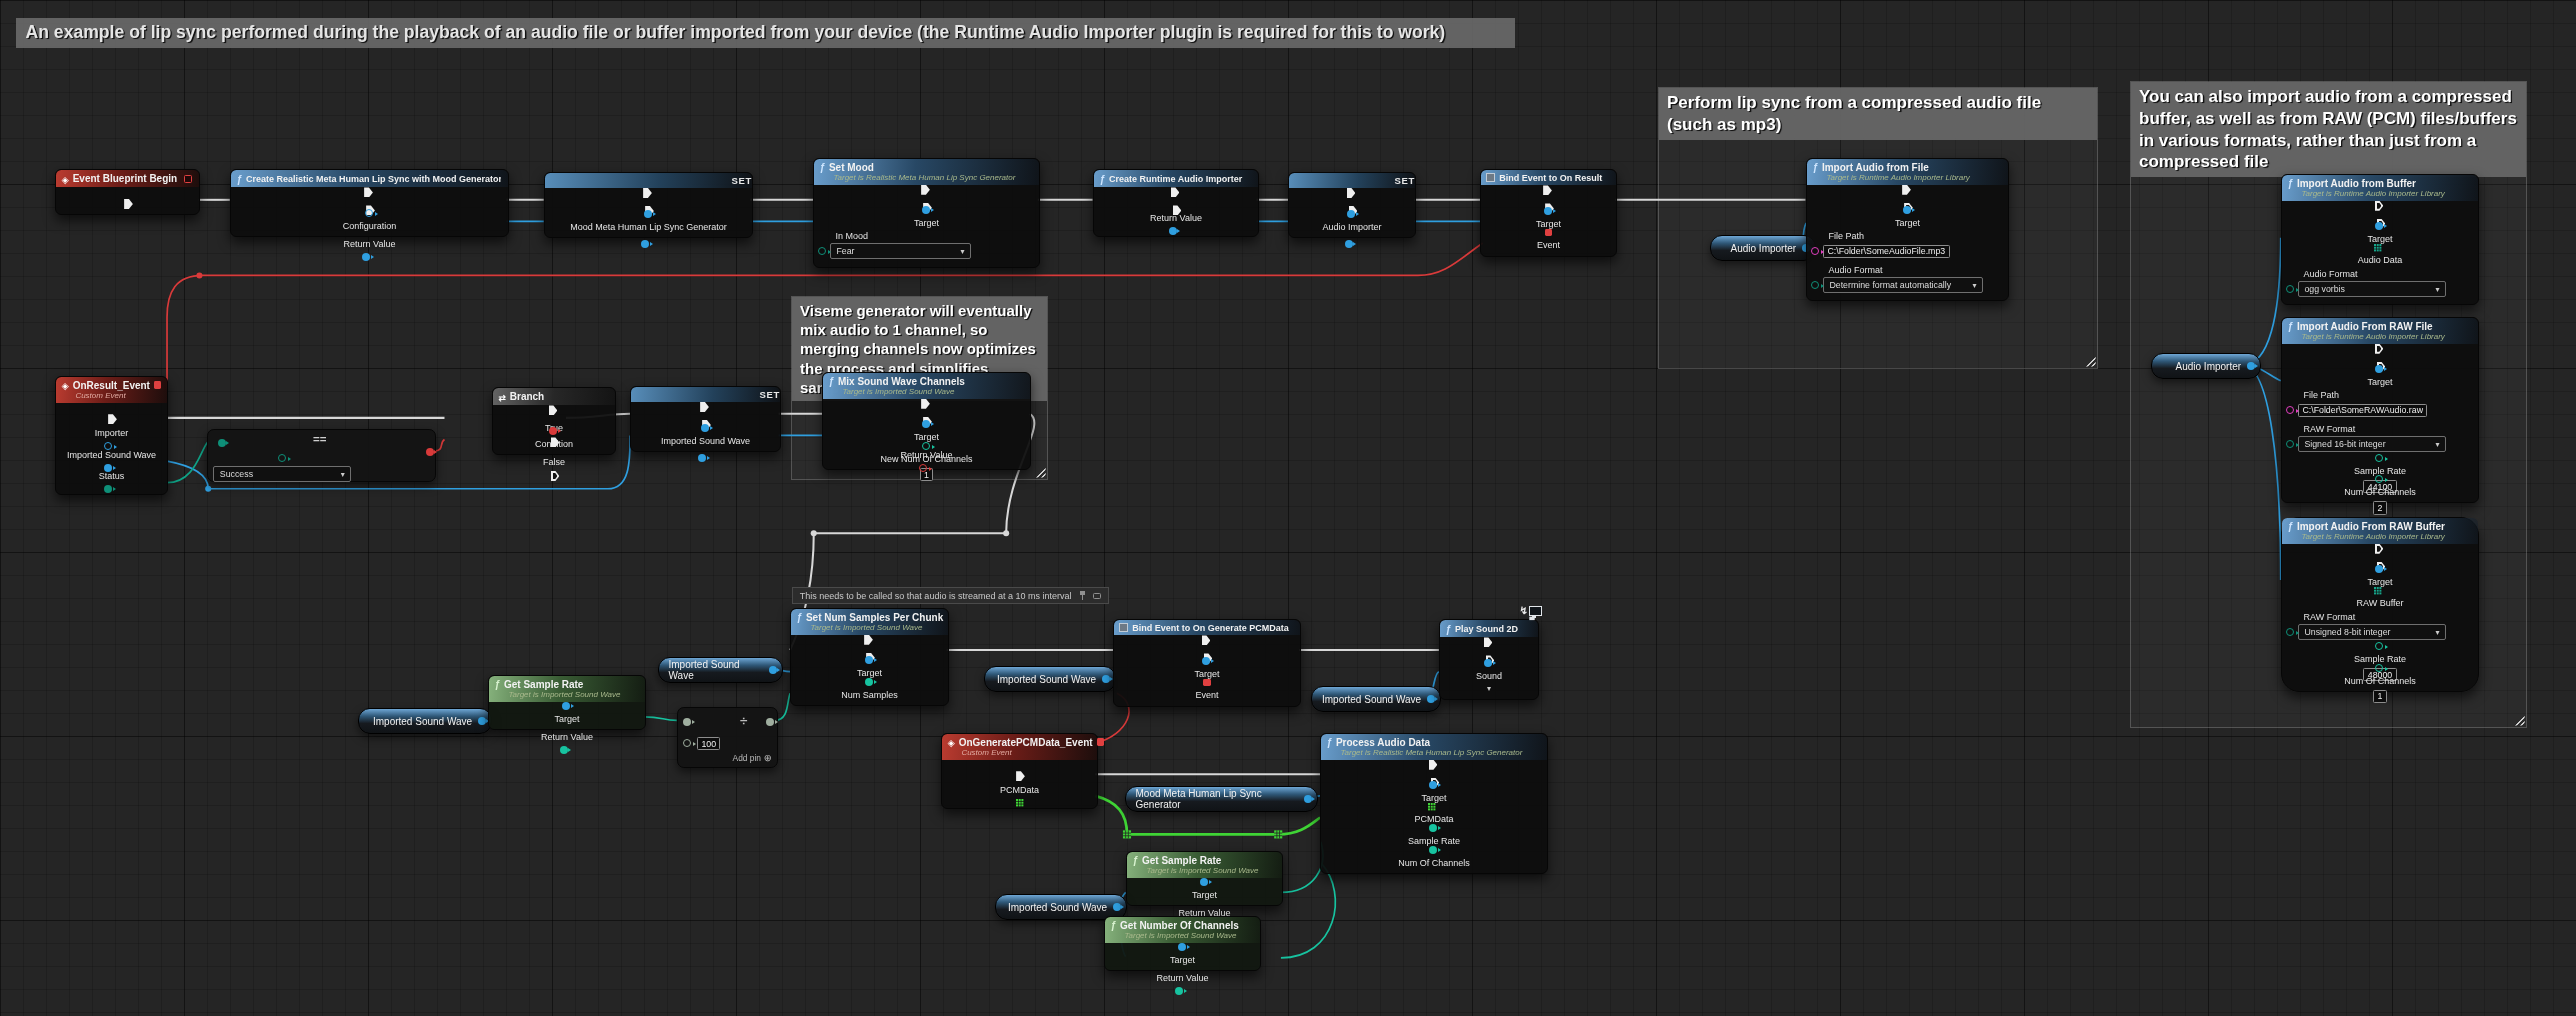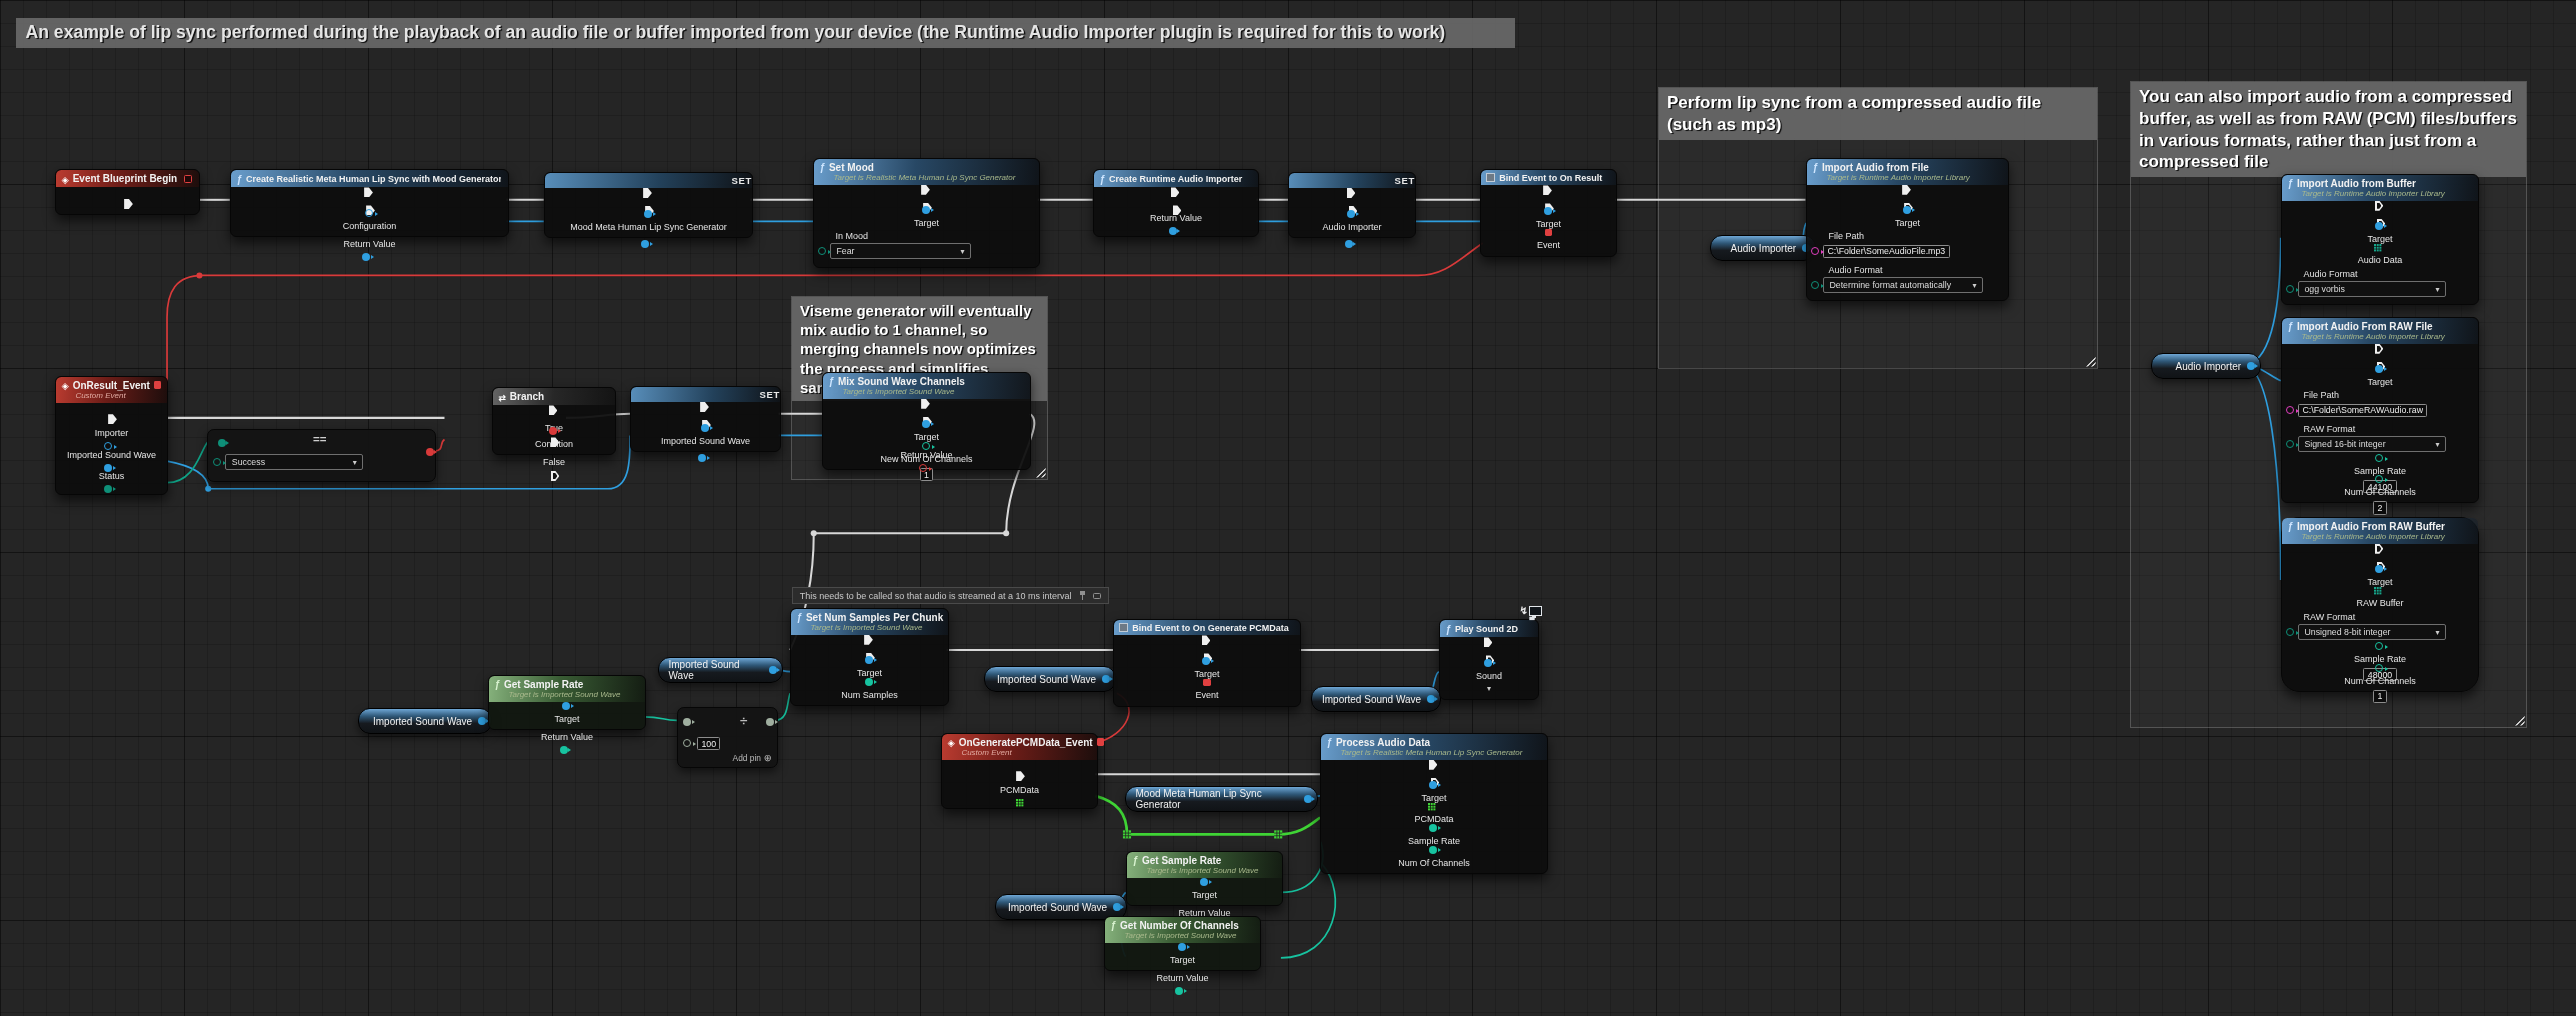--- a/index.html
+++ b/index.html
@@ -376,21 +376,21 @@
   <div class="prow">
       <span class="grow"></span>
       <span class="lbl">Status</span>
       <span class="p-dot out c-enum"></span>
     </div>
 </div>
 
 <div class="eqnode" style="left:207px;top:429px;">
   <span style="position:absolute;left:9.5px;top:8.8px;" class="p-dot c-enum"></span>
   <span style="position:absolute;left:105px;top:2.7px;font-weight:bold;font-size:11.5px;color:#cfcfcf;">==</span>
-  <div style="position:absolute;left:5.4px;top:24px;display:flex;align-items:center;gap:4px;">
+  <div style="position:absolute;left:5.4px;top:24px;display:flex;align-items:center;gap:4px;flex-direction:column;">
     <span class="p-dot hollow c-enum"></span>
     <div class="combo" style="width:125px;">
       <span class="grow">Success</span>
         <span class="i-chev"></span>
     </div>
   </div>
   <span style="position:absolute;right:1.4px;top:18px;" class="p-dot c-red"></span>
 </div>
 
 <div class="node" style="left:444px;top:387px;width:122px;margin-left:48px;">

